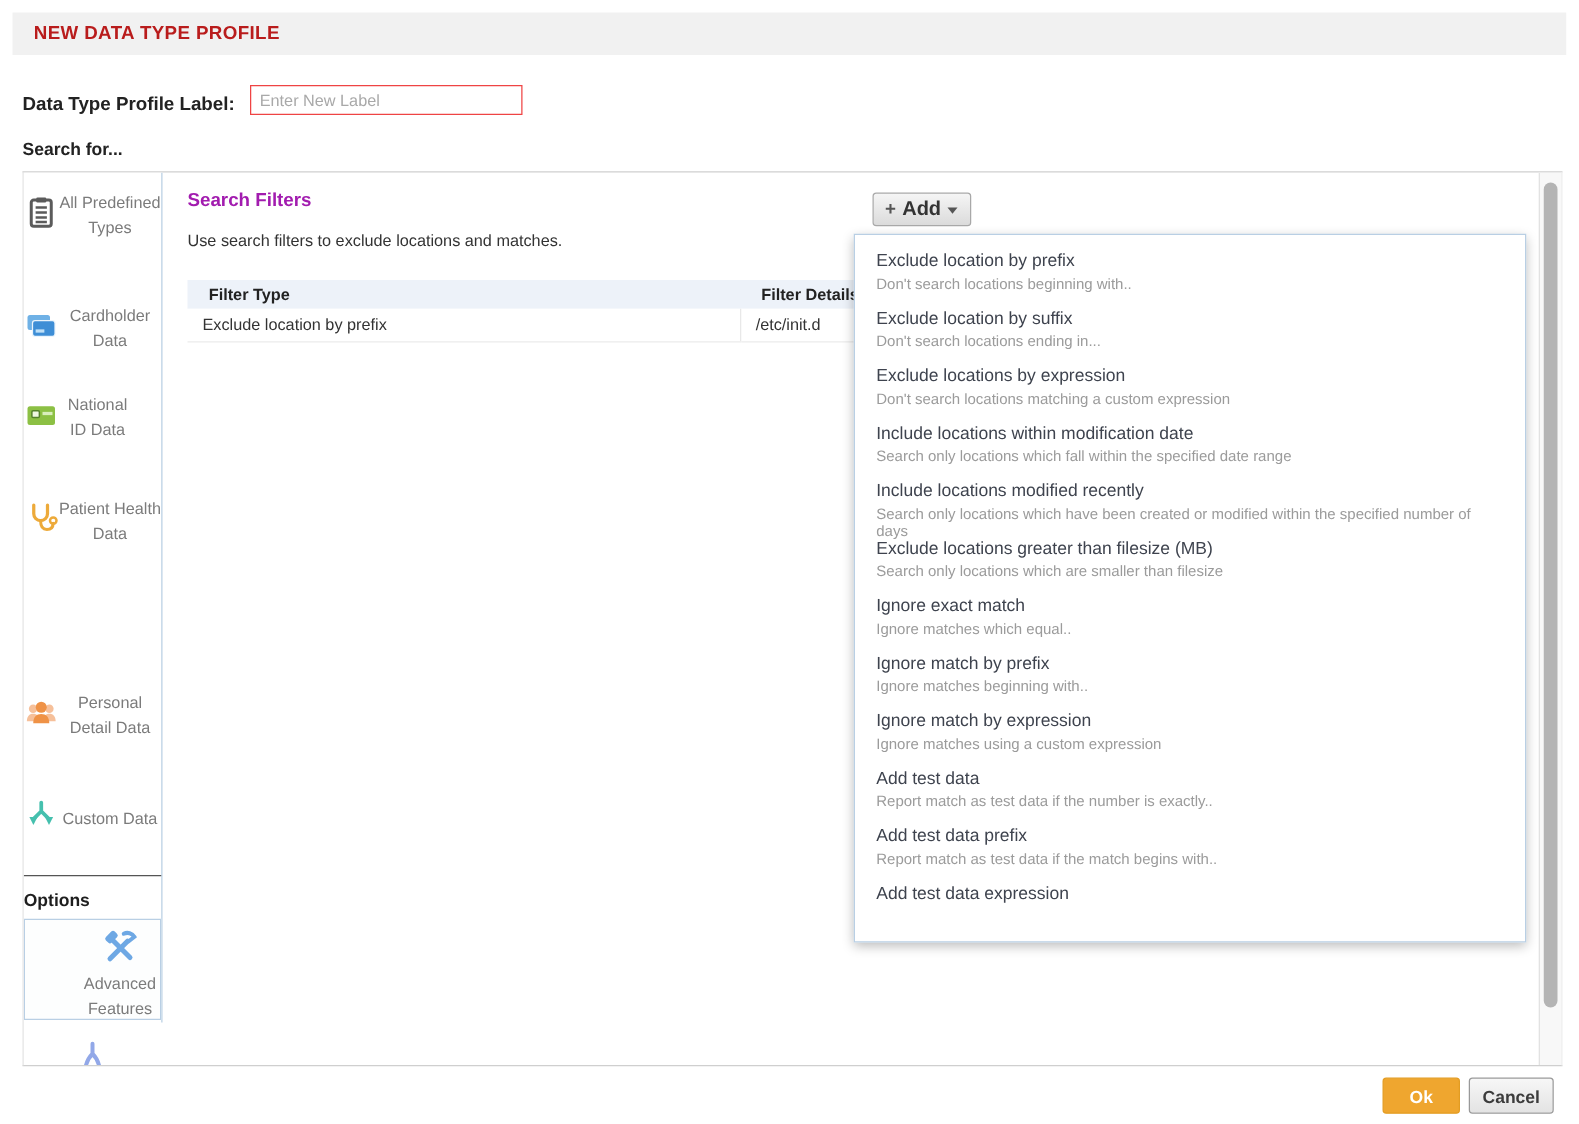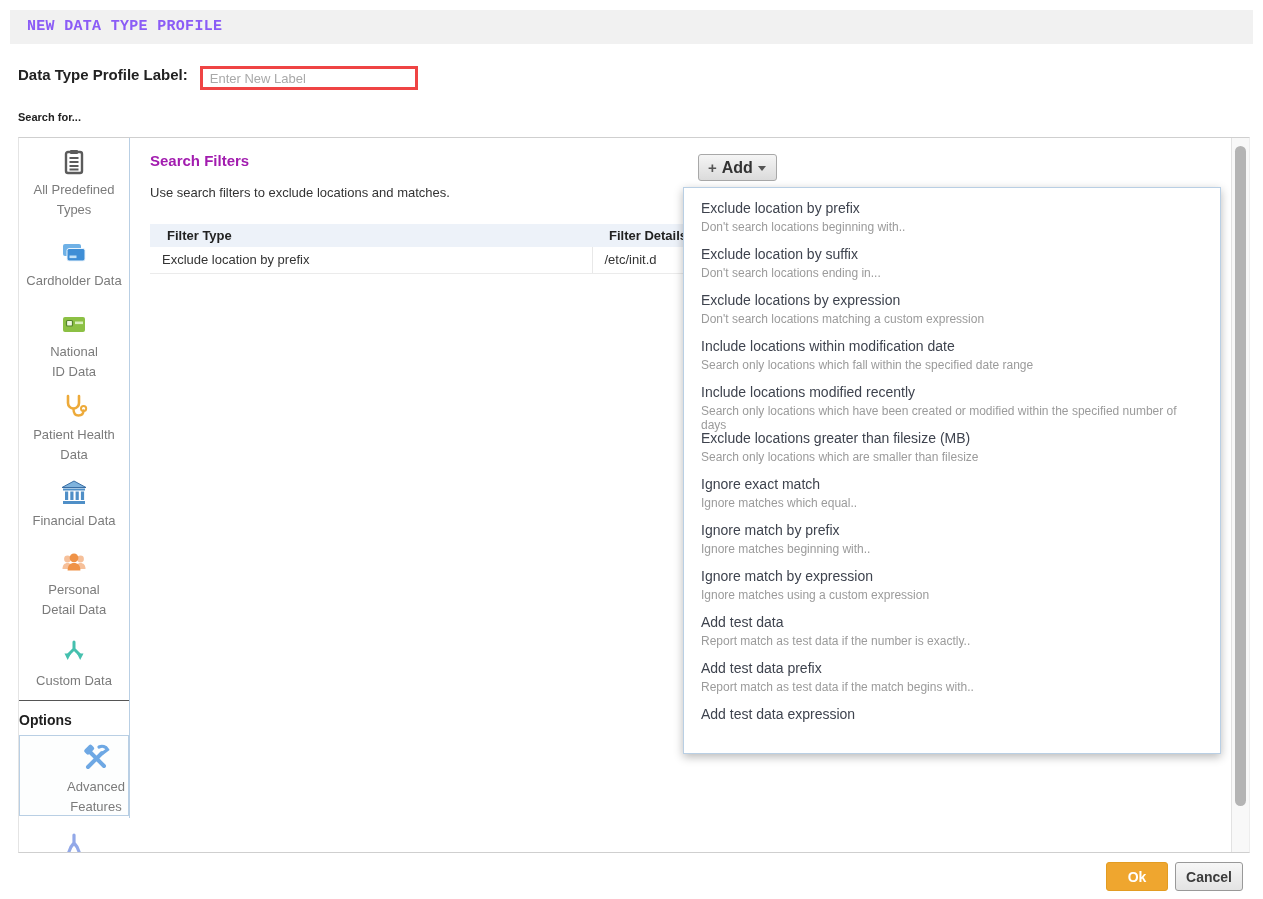--- a/index.html
+++ b/index.html
@@ -1,37 +1,37 @@
 <!DOCTYPE html>
 <html><head>
 <meta charset="utf-8">
 <style>
   * { margin:0; padding:0; box-sizing:border-box; }
   html,body { width:1263px; height:899px; background:#fff; font-family:"Liberation Sans", sans-serif; overflow:hidden; }
   body { position:relative; }
 
   
   .header-bar { position:absolute; left:10px; top:10px; width:1243px; height:34px; background:#f1f1f1; }
-  .header-bar .title { display:block; line-height:34px; padding-left:17px; font-size:15px; font-weight:bold; color:#8b5cf6; letter-spacing:.3px;font-family:Liberation Mono, monospace; }
-
-  
-  .label-row { position:absolute; left:18px; top:66px; height:26px; display:flex; align-items:flex-start; }
+  .header-bar .title { display:block; line-height:34px; padding-left:17px; font-size:15px; font-weight:bold; color:#b91c1c; letter-spacing:.3px; }
+
+  
+  .label-row { position:absolute; left:18px; top:66px; height:26px; display:flex; align-items:flex-end; }
   .label-row .lbl { font-size:15px; font-weight:bold; color:#222; margin-right:12px; }
-  .label-row input { width:218px; height:24px; border:3px solid #ef4444; font-size:13px; padding:2px 7px; color:#444; font-family:"Liberation Sans",sans-serif; }
+  .label-row input { width:218px; height:24px; border:1px solid #ef4444; font-size:13px; padding:2px 7px; color:#444; font-family:"Liberation Sans",sans-serif; }
   .label-row input::placeholder { color:#a9a9a9; }
 
-  .search-for { position:absolute; left:18px; top:111px; font-size:11px; font-weight:bold; color:#222; }
+  .search-for { position:absolute; left:18px; top:111px; font-size:14px; font-weight:bold; color:#222; }
 
   
   .panel { position:absolute; left:18px; top:137px; width:1232px; height:716px; background:#fff;
            border-top:1px solid #cfcfcf; border-bottom:1px solid #cfcfcf; border-left:1px solid #e4e4e4; border-right:1px solid #ededed; overflow:hidden; }
 
   
   .sidebar { position:absolute; left:0; top:0; width:111px; height:680px; background:#fff; border-right:1px solid #b9cfe4; }
-  .side-item { position:absolute; left:0; width:110px; display:flex; flex-direction:column; align-items:center; cursor:pointer; }
+  .side-item { position:absolute; left:0; width:110px; display:flex; flex-direction:row; align-items:center; cursor:pointer; }
   .side-item .icon { width:28px; height:28px; display:block; }
   .side-label { display:block; text-align:center; font-size:13px; line-height:20px; color:#7b7b7b; margin-top:4px; }
   .options-sec { position:absolute; left:0; top:562px; width:110px; border-top:1px solid #555; }
   .options-title { font-size:14px; font-weight:bold; color:#1e1e1e; padding:11px 0 6px 0; }
   .adv-box { position:absolute; left:0; top:597px; width:110px; height:81px; border:1px solid #b9cfe4; background:#fdfefe;
              display:flex; flex-direction:column; align-items:center; padding-top:7px; cursor:pointer;padding-left:44px; }
   .adv-box .icon { width:30px; height:30px; }
   .partial-item { position:absolute; left:0; top:694px; width:110px; display:flex; justify-content:center; }
   .partial-item .icon { width:28px; height:34px; }
 
@@ -128,34 +128,20 @@
       <span class="icon">
         <svg width="28" height="28" viewBox="0 0 28 28">
             <path d="M8 3 v7 a5.5 5.5 0 0 0 11 0 V3" fill="none" stroke="#edaa3a" stroke-width="2.6" stroke-linecap="round"></path>
             <path d="M13.5 16 c0 4 1.5 6.5 5 6.5 s5 -2 5 -5" fill="none" stroke="#edaa3a" stroke-width="2.4" stroke-linecap="round"></path>
             <circle cx="23.6" cy="15.5" r="2.6" fill="none" stroke="#edaa3a" stroke-width="2"></circle>
           </svg>
       </span>
       <span class="side-label" style="width:92px">Patient Health Data</span>
     </div>
 
-    <div class="side-item" style="top:341px">
-      <span class="icon">
-        <svg width="28" height="28" viewBox="0 0 28 28">
-            <polygon points="14,2 26,8.5 2,8.5" fill="#7fb3dd" stroke="#3a6ea5" stroke-width="1"></polygon>
-            <rect x="3" y="9.5" width="22" height="2" fill="#4f8fc7"></rect>
-            <rect x="5" y="12.5" width="3.2" height="8.5" fill="#4f8fc7"></rect>
-            <rect x="10.3" y="12.5" width="3.2" height="8.5" fill="#4f8fc7"></rect>
-            <rect x="15.6" y="12.5" width="3.2" height="8.5" fill="#4f8fc7"></rect>
-            <rect x="20.9" y="12.5" width="3.2" height="8.5" fill="#4f8fc7"></rect>
-            <rect x="3" y="22" width="22" height="3" fill="#4f8fc7"></rect>
-          </svg>
-      </span>
-      <span class="side-label" style="width:110px">Financial Data</span>
-    </div>
 
     <div class="side-item" style="top:410px">
       <span class="icon">
         <svg width="28" height="28" viewBox="0 0 28 28">
             <circle cx="7.5" cy="11" r="3.4" fill="#f6c09a"></circle>
             <path d="M2.5 21c0-4 2-6 5-6s5 2 5 6z" fill="#f6c09a"></path>
             <circle cx="20.5" cy="11" r="3.4" fill="#f6c09a"></circle>
             <path d="M15.5 21c0-4 2-6 5-6s5 2 5 6z" fill="#f6c09a"></path>
             <circle cx="14" cy="9.8" r="4.4" fill="#ef9246"></circle>
             <path d="M7.6 22.5c0-5 2.5-7.4 6.4-7.4s6.4 2.4 6.4 7.4z" fill="#ef9246"></path>

